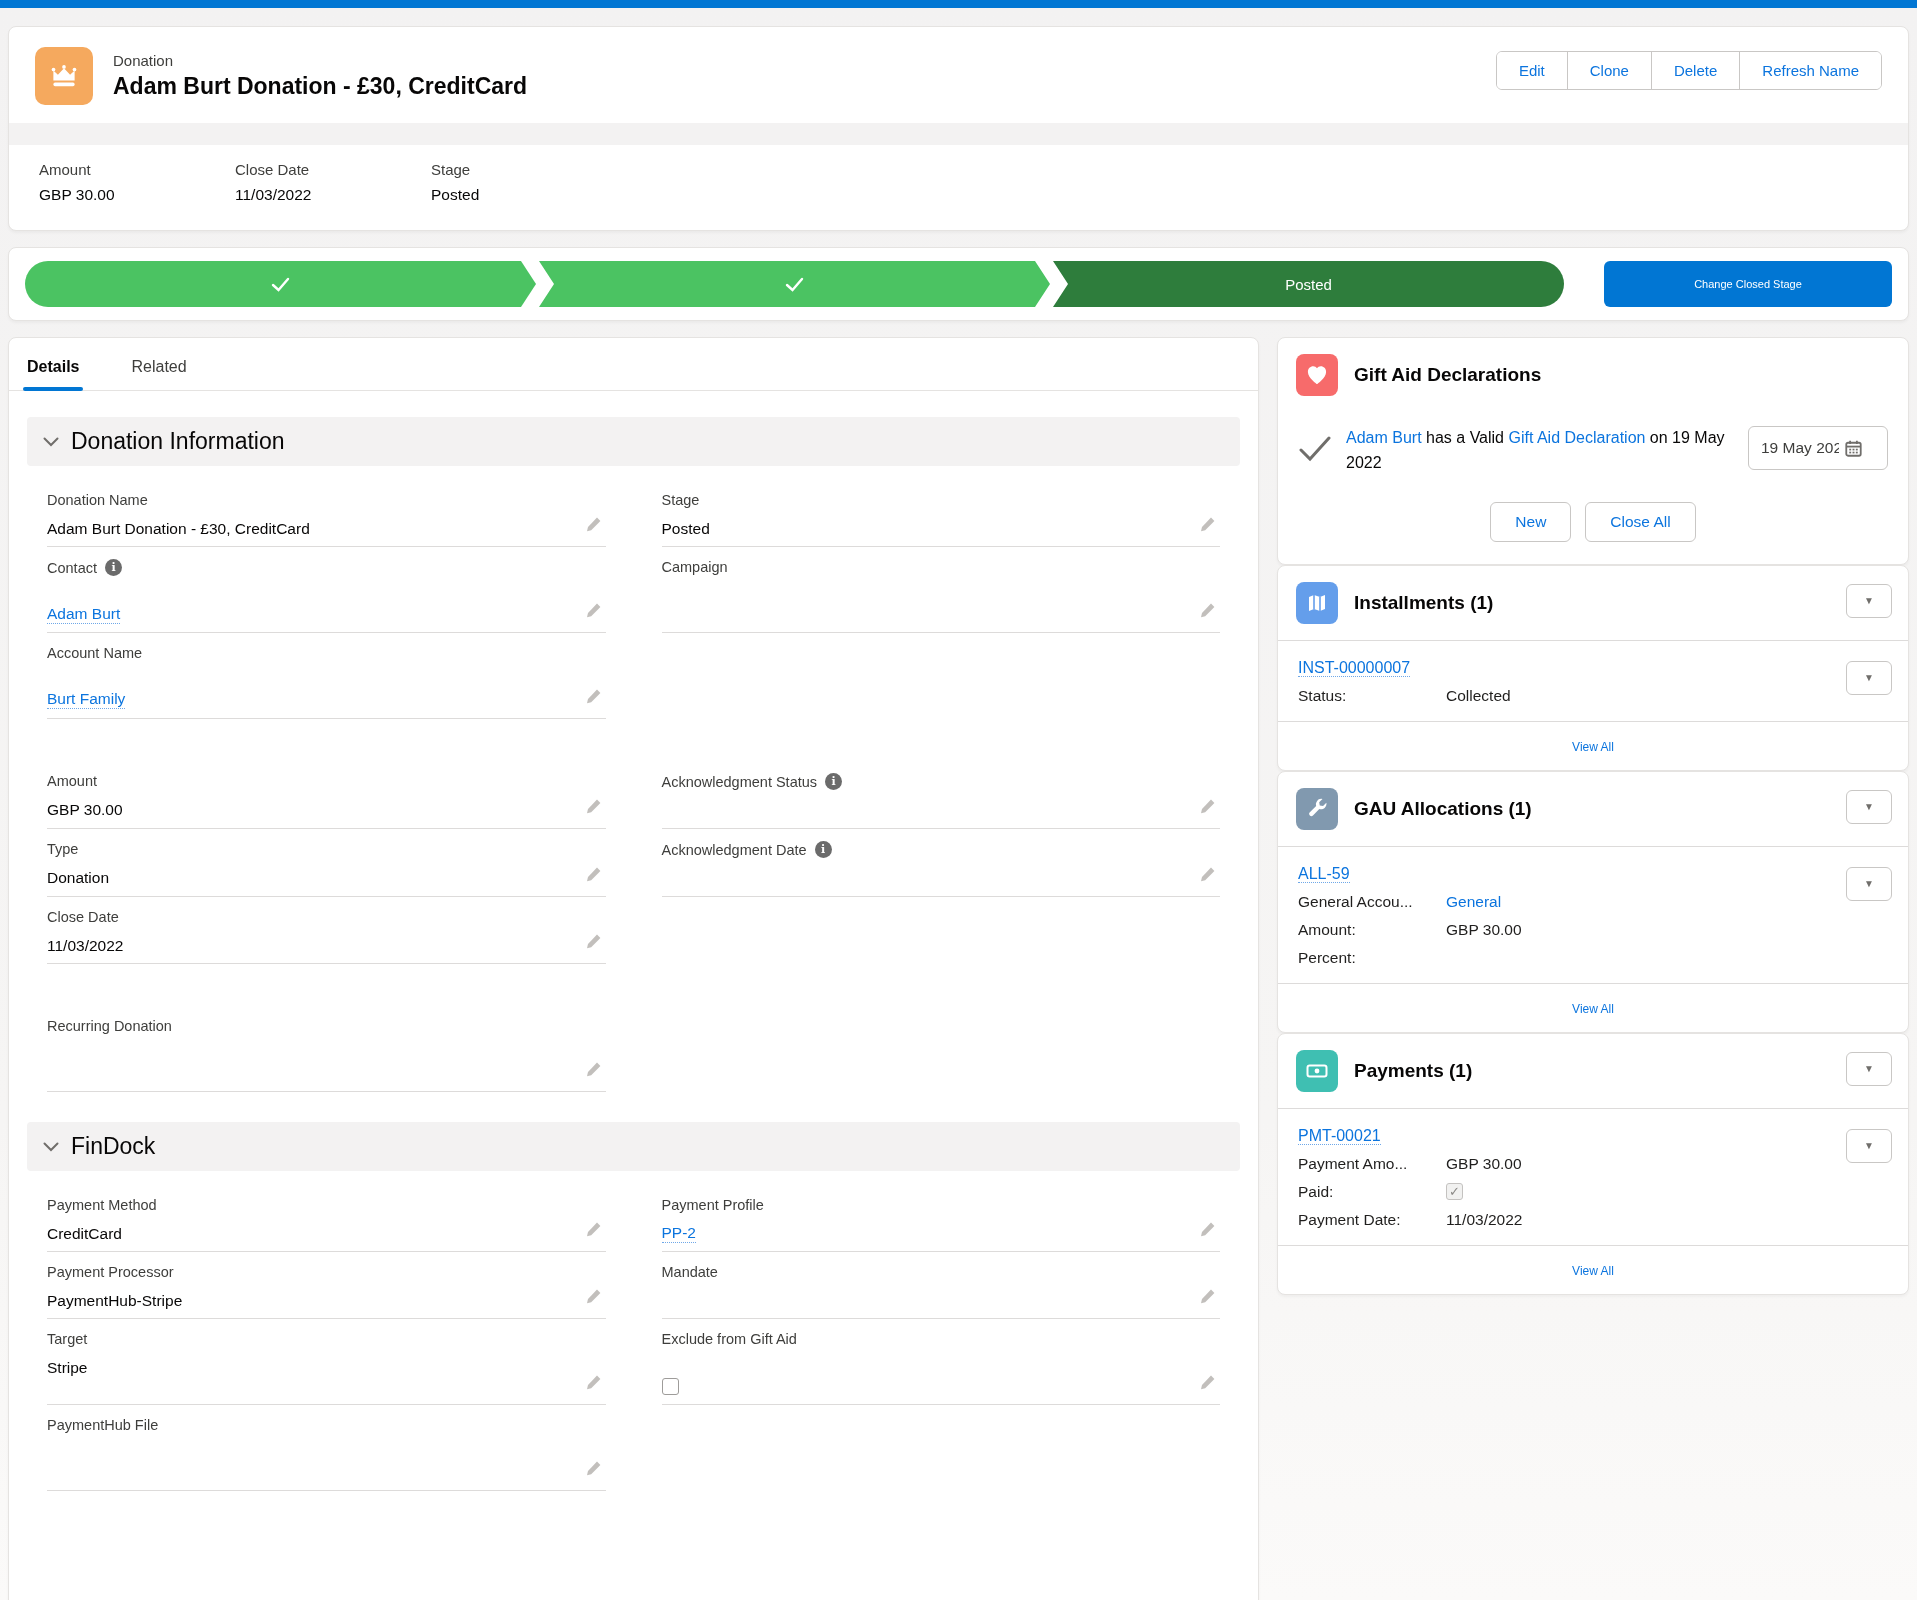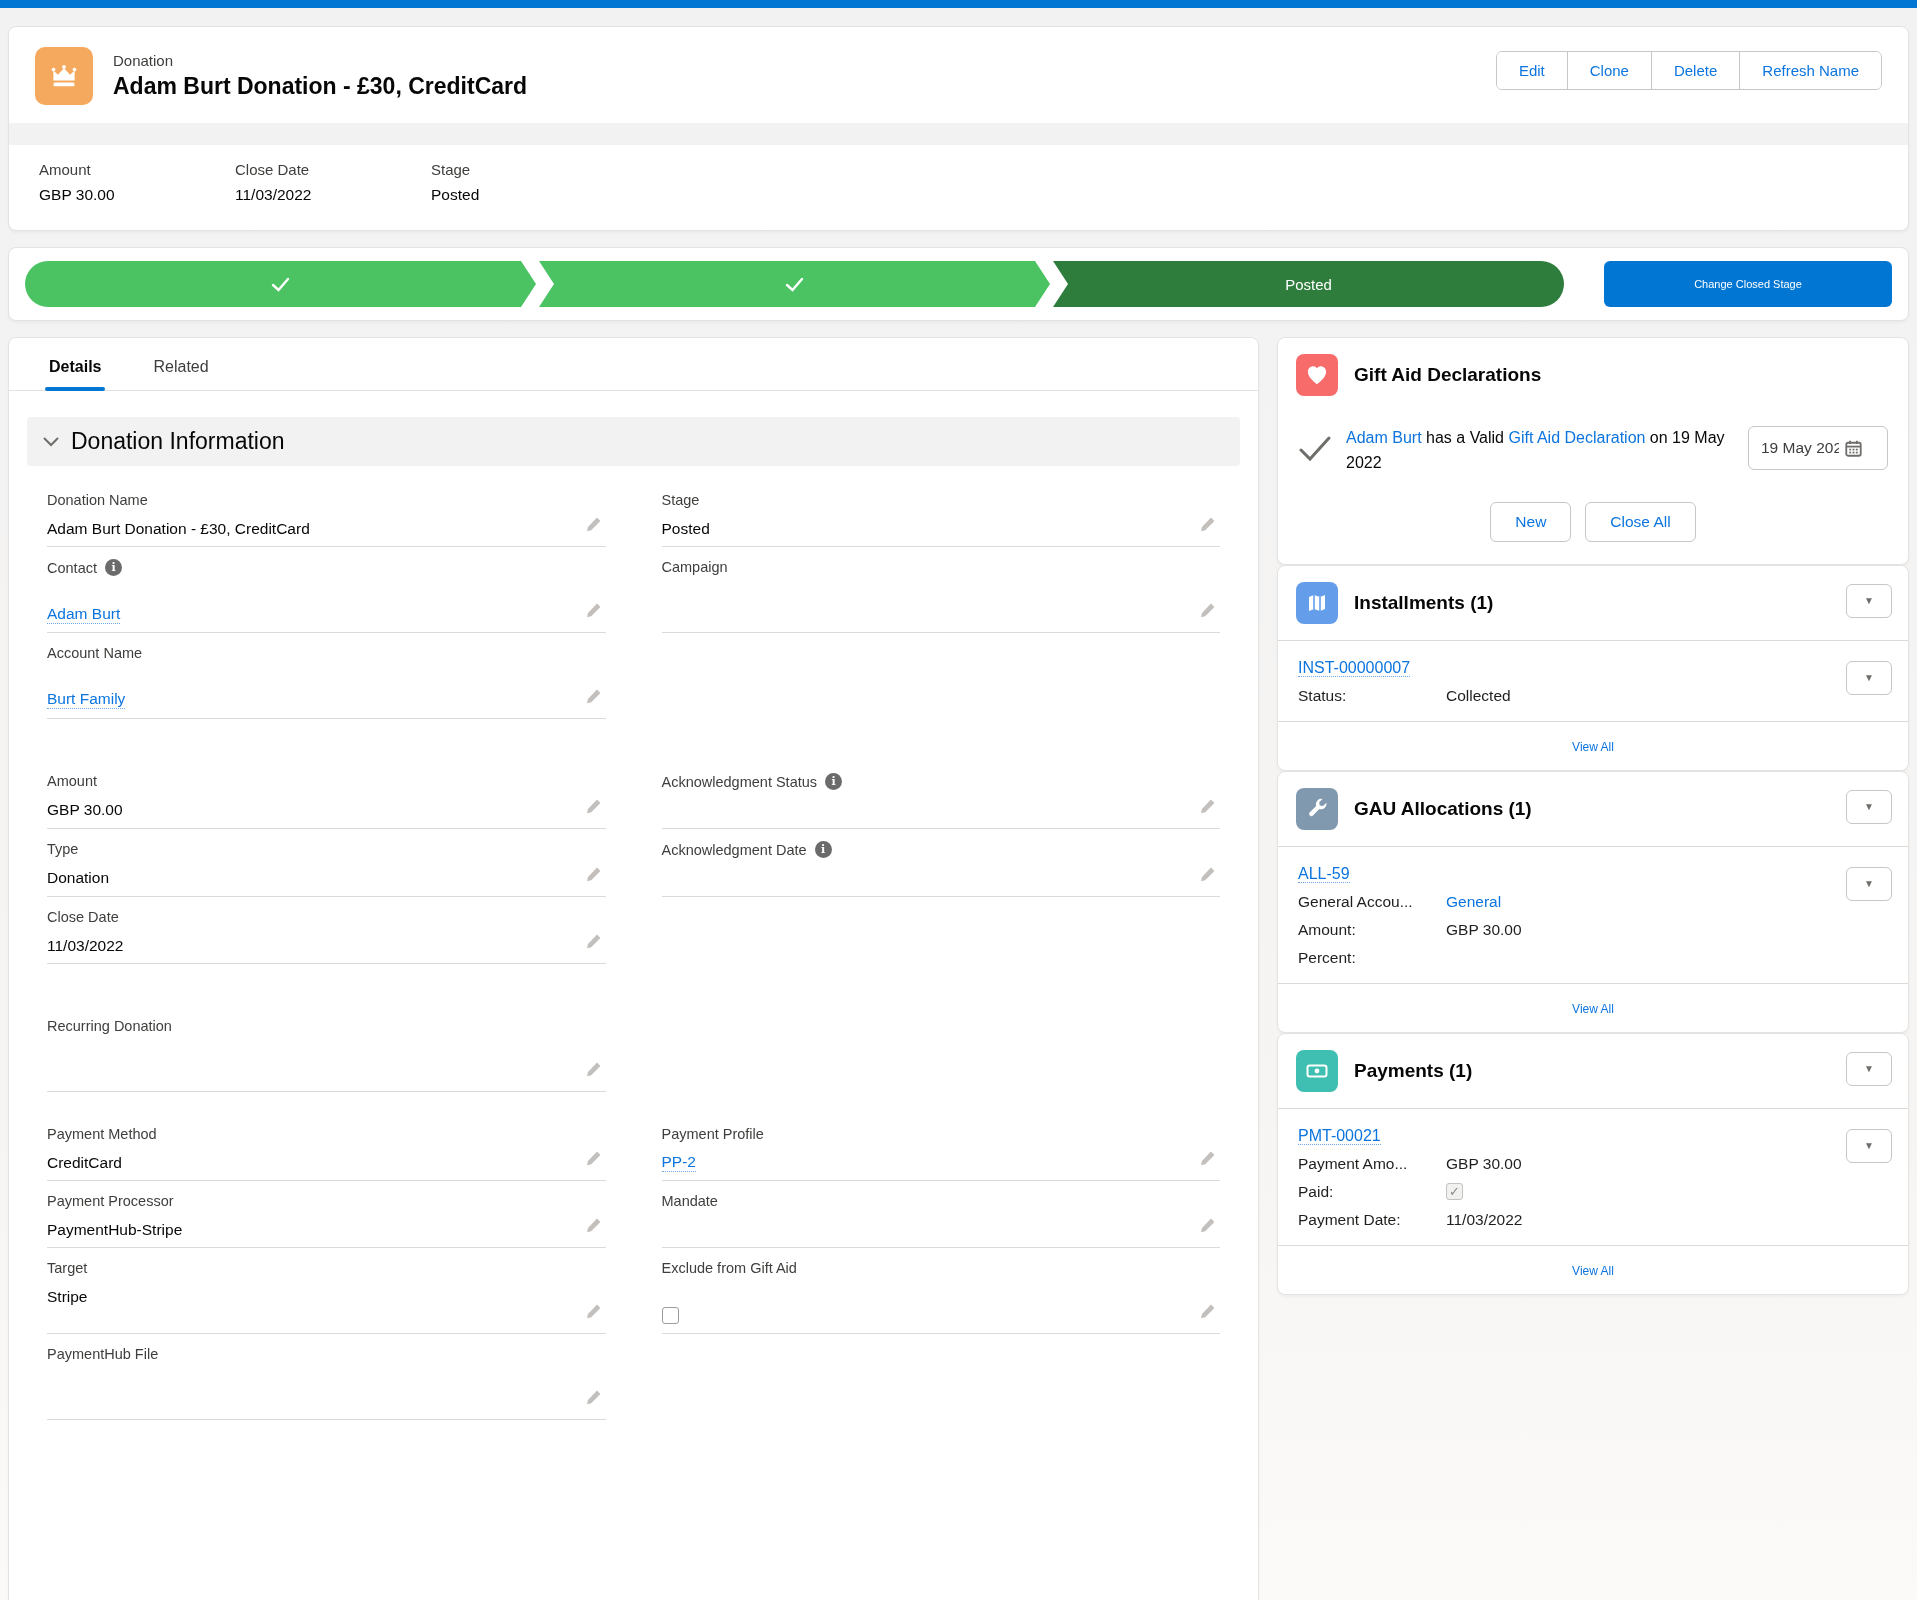--- a/index.html
+++ b/index.html
@@ -67,21 +67,21 @@
     margin-left:40px; width:288px; height:46px; background:#0176d3; color:#fff;
     border:none; border-radius:6px; font-size:11px; cursor:pointer; font-family:inherit;
   }
 
   
   .main { display:flex; gap:18px; margin-top:16px; align-items:flex-start; }
   .left-card { flex:1; min-height:1320px; }
   .right-col { width:632px; display:flex; flex-direction:column; flex:0 0 auto; }
 
   
-  .tabs-row { display:flex; padding:0 36px; border-bottom:1px solid #e5e3e1; }
+  .tabs-row { display:flex; padding:0 14px; border-bottom:1px solid #e5e3e1; }
   .tab { padding:20px 4px 14px 4px; margin-right:44px; font-size:16px; color:#3e3e3c; cursor:pointer; position:relative; }
   .tab.active { font-weight:bold; color:#080707; }
   .tab.active::after {
     content:""; position:absolute; left:0; right:0; bottom:-1px; height:4px;
     background:#0176d3; border-radius:2px;
   }
 
   .detail-content { padding:26px 18px 20px 18px; }
   .section-header {
     background:#f3f2f2; border-radius:4px; padding:11px 16px; display:flex;
@@ -338,20 +338,26 @@
           <div class="field tall">
             <div class="flabel">Recurring Donation</div>
             <div class="fvalue"></div>
             <span class="pencil"><svg width="16" height="16" viewBox="0 0 16 16">
                   <path fill="#c2bfbc" d="M11 1.6l3.4 3.4-9.2 9.2-4.2 1 1-4.2z"></path>
                 </svg></span>
           </div>
           <div class="field cell-blank"></div>
         </div>
 
+        <div class="section-header" style="margin-top:14px;">
+          <svg width="16" height="10" viewBox="0 0 16 10">
+              <path d="M1.5 1.5L8 8l6.5-6.5" stroke="#706e6b" stroke-width="2" fill="none" stroke-linecap="round"></path>
+            </svg>
+          <span class="sh-title">FinDock</span>
+        </div>
 
         <div class="fields-grid">
           <div class="field">
             <div class="flabel">Payment Method</div>
             <div class="fvalue">CreditCard</div>
             <span class="pencil"><svg width="16" height="16" viewBox="0 0 16 16">
                   <path fill="#c2bfbc" d="M11 1.6l3.4 3.4-9.2 9.2-4.2 1 1-4.2z"></path>
                 </svg></span>
           </div>
           <div class="field">

